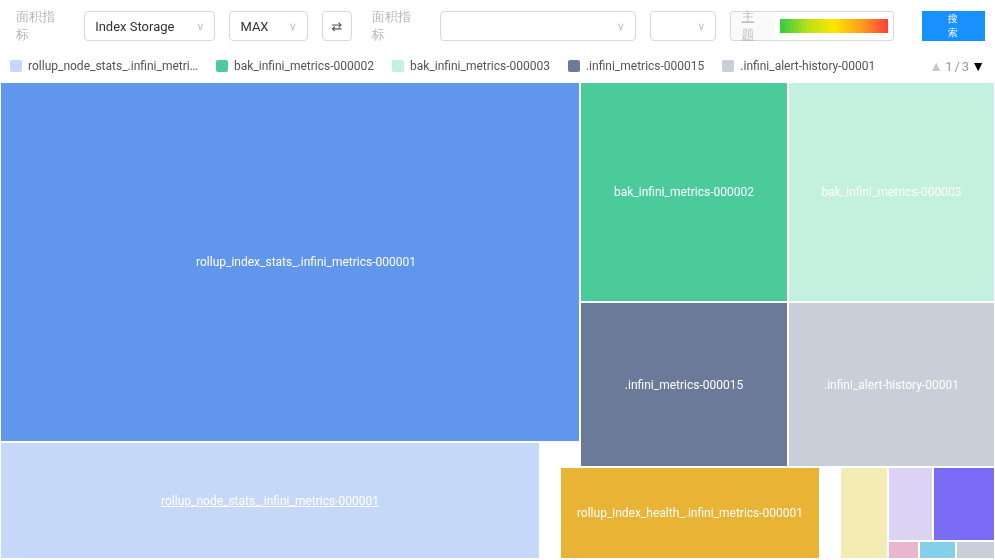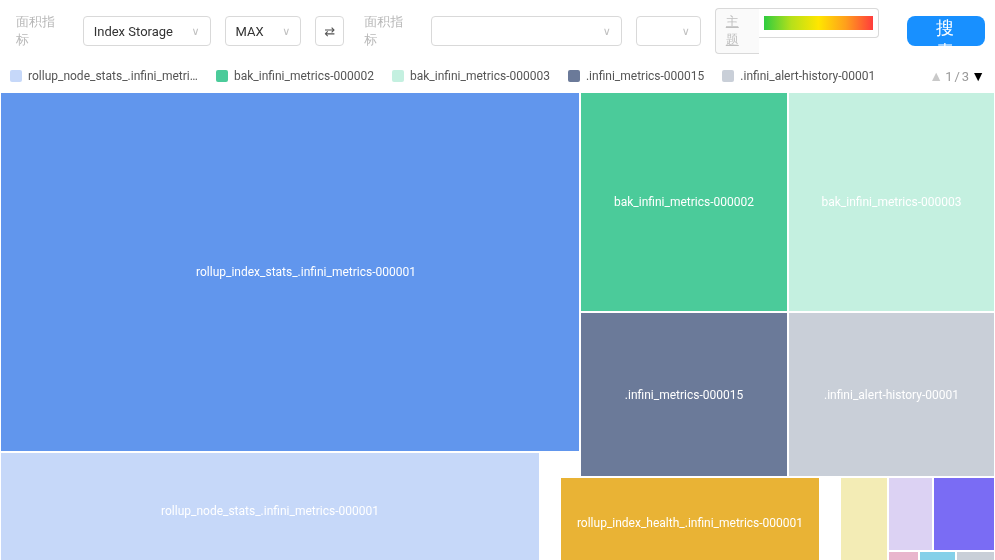--- a/index.html
+++ b/index.html
@@ -34,34 +34,34 @@
     min-width: 60px;
   }
   .select.placeholder { color: #bfbfbf; }
   .chev { margin-left: 8px; color: #bfbfbf; font-size: 11px; }
   .swap-btn {
     width: 32px; height: 30px; border: 1px solid #d9d9d9; border-radius: 4px;
     display: flex; align-items: center; justify-content: center;
     color: #555; cursor: pointer; background: #fff;
   }
   .theme-label {
-    height: 46px; border: 1px solid #d9d9d9; border-right: none; border-radius: 4px 0 0 4px;
+    height: 30px; border: 1px solid #d9d9d9; border-right: none; border-radius: 4px 0 0 4px;
     display: flex; align-items: center; padding: 0 10px; color: #bfbfbf; background: #fafafa; text-decoration: underline;
   }
   .theme-gradient {
     height: 30px; width: 130px; border: 1px solid #d9d9d9; border-left: none; border-radius: 0 4px 4px 0;
     padding: 5px; display: flex; align-items: center;
   }
   .gradient-bar {
     flex: 1; height: 14px;
     background: linear-gradient(to right, #2ecc40 0%, #b6e01a 25%, #ffe600 50%, #ff9f1c 75%, #ff3c3c 100%);
   }
   .search-btn {
     height: 30px; padding: 0 18px; background: #1890ff; color: #fff;
-    border: none; border-radius: 8px; font-size: 18px; cursor: pointer;
+    border: none; border-radius: 0; font-size: 10px; cursor: pointer;
     letter-spacing: 2px;
   }
   .legend-row {
     display: flex; align-items: center; gap: 18px; padding: 6px 10px 8px 10px;
     overflow: hidden; white-space: nowrap;
   }
   .legend-item { display: flex; align-items: center; gap: 6px; font-size: 12px; color: #555; }
   .legend-swatch { width: 12px; height: 12px; border-radius: 2px; display: inline-block; }
   .legend-label { max-width: 170px; overflow: hidden; text-overflow: ellipsis; white-space: nowrap; }
   .pager { margin-left: auto; display: flex; align-items: center; gap: 2px; color: #999; font-size: 13px; }
@@ -146,21 +146,21 @@
       <span>/</span>
       <span>3</span>
     <span class="pager-tri enabled">▼</span>
   </div>
 </div>
 
 <div class="treemap" id="treemap">
     <div class="tile" style="left: 0px; top: 0px; width: 580px; height: 360px; background: rgb(97, 150, 237); color: rgb(255, 255, 255); padding-left: 36px;">
       <span class="tile-label">rollup_index_stats_.infini_metrics-000001</span>
     </div>
-    <div class="tile" style="left: 0px; top: 360px; width: 540px; height: 117px; background: rgb(198, 216, 249); color: rgb(255, 255, 255);">
+    <div class="tile" style="left: 0px; top: 360px; width: 540px; height: 117px; background: rgb(198, 216, 249); color: rgb(255, 255, 255); text-decoration: underline;">
       <span class="tile-label">rollup_node_stats_.infini_metrics-000001</span>
     </div>
     <div class="tile" style="left: 580px; top: 0px; width: 208px; height: 220px; background: rgb(75, 203, 154); color: rgb(255, 255, 255);">
       <span class="tile-label">bak_infini_metrics-000002</span>
     </div>
     <div class="tile" style="left: 788px; top: 0px; width: 207px; height: 220px; background: rgb(196, 240, 224); color: rgb(255, 255, 255);">
       <span class="tile-label">bak_infini_metrics-000003</span>
     </div>
     <div class="tile" style="left: 580px; top: 220px; width: 208px; height: 165px; background: rgb(107, 122, 153); color: rgb(255, 255, 255);">
       <span class="tile-label">.infini_metrics-000015</span>

